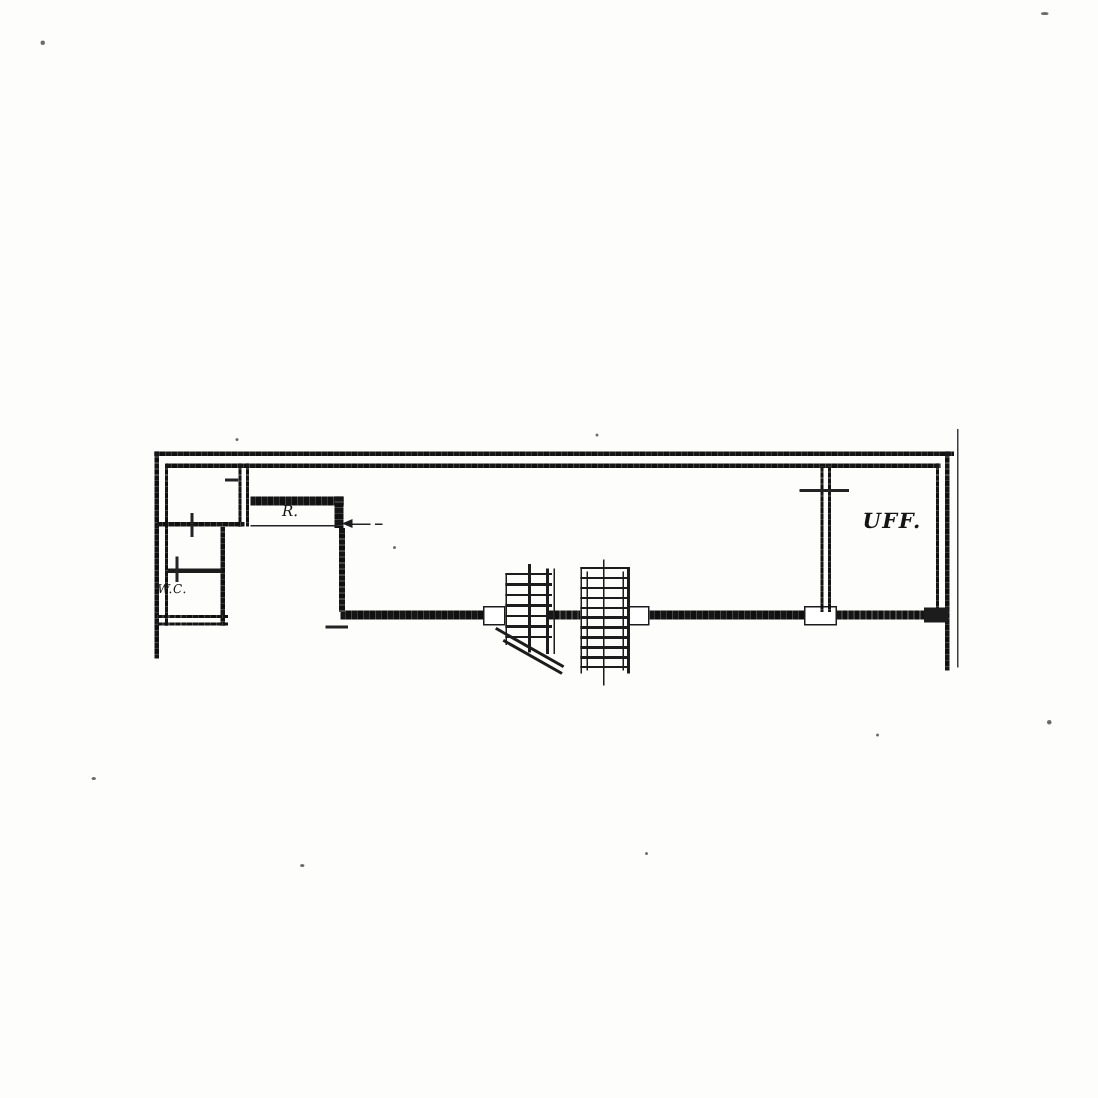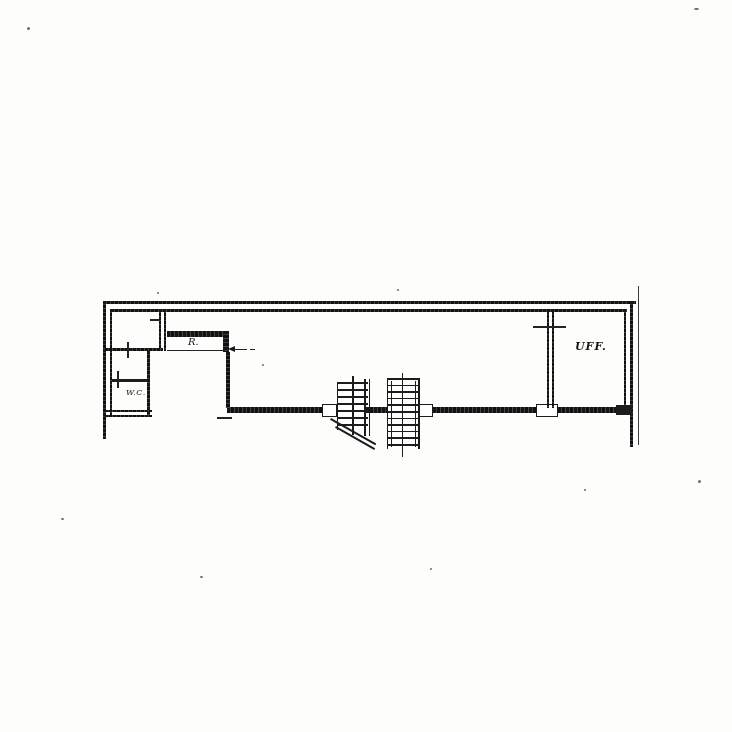--- a/index.html
+++ b/index.html
@@ -46,21 +46,21 @@
   }
   .vline{position:absolute;background:#1c1c1c;}
   .diag{position:absolute;background:#1c1c1c;transform-origin:left top;}
   .room-label{
     position:absolute;color:#151515;
     font-family:"DejaVu Serif", serif;
     white-space:nowrap;
   }
   .lbl-wc{font-size:8px;font-style:italic;letter-spacing:0.5px;}
   .lbl-r{font-size:10px;font-style:italic;}
-  .lbl-uff{font-size:11px;font-weight:bold;letter-spacing:1px;font-style:italic;}
+  .lbl-uff{font-size:14px;font-weight:bold;letter-spacing:1px;font-style:italic;}
   .arrowhead{
     position:absolute;width:0;height:0;
     border-top:3px solid transparent;
     border-bottom:3px solid transparent;
     border-right:7px solid #1c1c1c;
   }
   .speck{position:absolute;background:#6a6a6a;border-radius:50%;}
 </style>
 </head>
 <body>
@@ -124,21 +124,21 @@
   <div class="diag" style="left:331px;top:418px;width:52px;height:2px;transform:rotate(29.5deg);"></div>
   <div class="diag" style="left:336px;top:426px;width:45px;height:1.6px;transform:rotate(29.5deg);"></div>
 
   <div class="stair2" style="left:387px;top:378px;width:31px;height:71px;"></div>
   <div class="vline" style="left:386.5px;top:378px;width:1.5px;height:71px;"></div>
   <div class="vline" style="left:390.5px;top:381px;width:1.2px;height:66px;"></div>
   <div class="vline" style="left:414.5px;top:381px;width:1.2px;height:66px;"></div>
   <div class="vline" style="left:418px;top:378px;width:1.5px;height:71px;"></div>
   <div class="vline" style="left:401.5px;top:373px;width:1.5px;height:84px;"></div>
 
-  <div class="room-label lbl-wc" style="left:126px;top:388px;font-style:italic;">W.C.</div>
+  <div class="room-label lbl-wc" style="left:105px;top:388px;font-style:italic;">W.C.</div>
   <div class="room-label lbl-r" style="left:188px;top:336px;">R.</div>
   <div class="room-label lbl-uff" style="left:575px;top:340px;">UFF.</div>
 
   <div class="speck" style="left:27px;top:27px;width:3px;height:3px;"></div>
   <div class="speck" style="left:694px;top:8px;width:5px;height:2px;"></div>
   <div class="speck" style="left:157px;top:292px;width:2px;height:2px;"></div>
   <div class="speck" style="left:397px;top:289px;width:2px;height:2px;"></div>
   <div class="speck" style="left:61px;top:518px;width:3px;height:2px;"></div>
   <div class="speck" style="left:200px;top:576px;width:3px;height:2px;"></div>
   <div class="speck" style="left:698px;top:480px;width:3px;height:3px;"></div>

